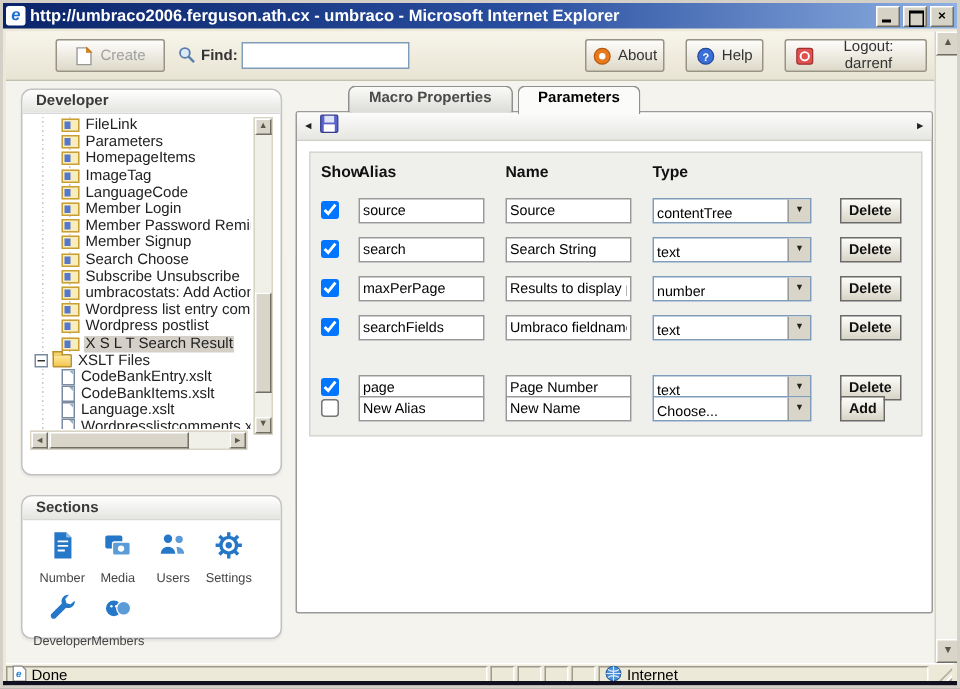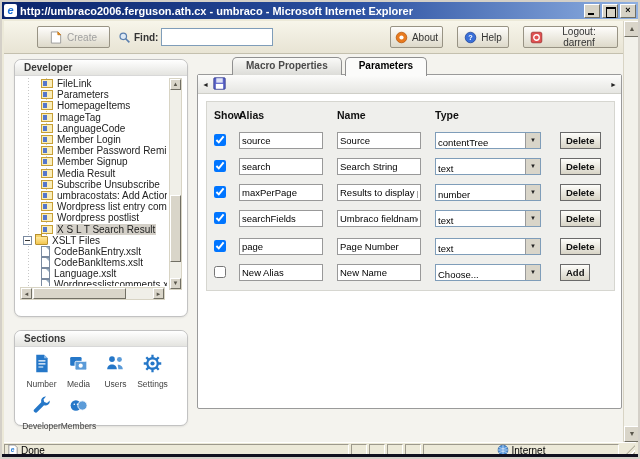--- a/index.html
+++ b/index.html
@@ -121,21 +121,21 @@
     border:1px solid #6a6a6a; font-size:9.5px; font-weight:bold; color:#111;
     font-family:"Liberation Sans",sans-serif; padding:0 5px; }
 
   
   .statusbar { position:absolute; left:2px; right:2px; top:440px; height:16px;
     background:#ece9d8; border-top:1px solid #fff; display:flex; align-items:stretch; gap:2px; padding:1px 0; }
   .pane { border:1px solid; border-color:#9d998c #fff #fff #9d998c; font-size:10px;
     color:#000; display:flex; align-items:center; padding:0 3px; gap:3px; }
   .pane.main { flex:1; }
   .pane.small { width:16px; }
-  .pane.net { width:196px;justify-content:center; }
+  .pane.net { width:220px; }
   .grip { width:15px; position:relative; }
   .grip::before { content:""; position:absolute; right:1px; bottom:1px; width:11px; height:11px;
     background:repeating-linear-gradient(-45deg,transparent 0 2px,#b8b4a2 2px 3.5px,#fff 3.5px 4.5px);
     clip-path:polygon(100% 0,100% 100%,0 100%); }
   .bottom-strip { position:absolute; left:0; right:0; bottom:0; height:3px; background:#10101e; }
 </style>
 </head>
 <body>
 
 <div class="window">
@@ -230,21 +230,21 @@
             <div class="tree-item ind2">
               <span class="macro-icon"></span>
               <span class="lbl">Member Password Reminder</span>
             </div>
             <div class="tree-item ind2">
               <span class="macro-icon"></span>
               <span class="lbl">Member Signup</span>
             </div>
             <div class="tree-item ind2">
               <span class="macro-icon"></span>
-              <span class="lbl">Media Result</span>
+              <span class="lbl">Search Choose</span>
             </div>
             <div class="tree-item ind2">
               <span class="macro-icon"></span>
               <span class="lbl">Subscribe Unsubscribe</span>
             </div>
             <div class="tree-item ind2">
               <span class="macro-icon"></span>
               <span class="lbl">umbracostats: Add Action</span>
             </div>
             <div class="tree-item ind2">
@@ -407,21 +407,21 @@
               <div class="t-row" style="top: 108px;">
                 <input type="checkbox" checked="" style="">
                 <input class="t-input alias-in" value="searchFields" style="">
                 <input class="t-input name-in" value="Umbraco fieldnames to s" style="">
                 <div class="t-select">
                   <span class="sel-txt">text</span>
                   <span class="sel-btn">▼</span>
                 </div>
                 <button class="t-act">Delete</button>
               </div>
-              <div class="t-row" style="top: 136px;">
+              <div class="t-row" style="top: 148px;">
                 <input type="checkbox" checked="" style="">
                 <input class="t-input alias-in" value="page" style="">
                 <input class="t-input name-in" value="Page Number" style="">
                 <div class="t-select">
                   <span class="sel-txt">text</span>
                   <span class="sel-btn">▼</span>
                 </div>
                 <button class="t-act">Delete</button>
               </div>
               <div class="t-row" style="top: 162px;">

